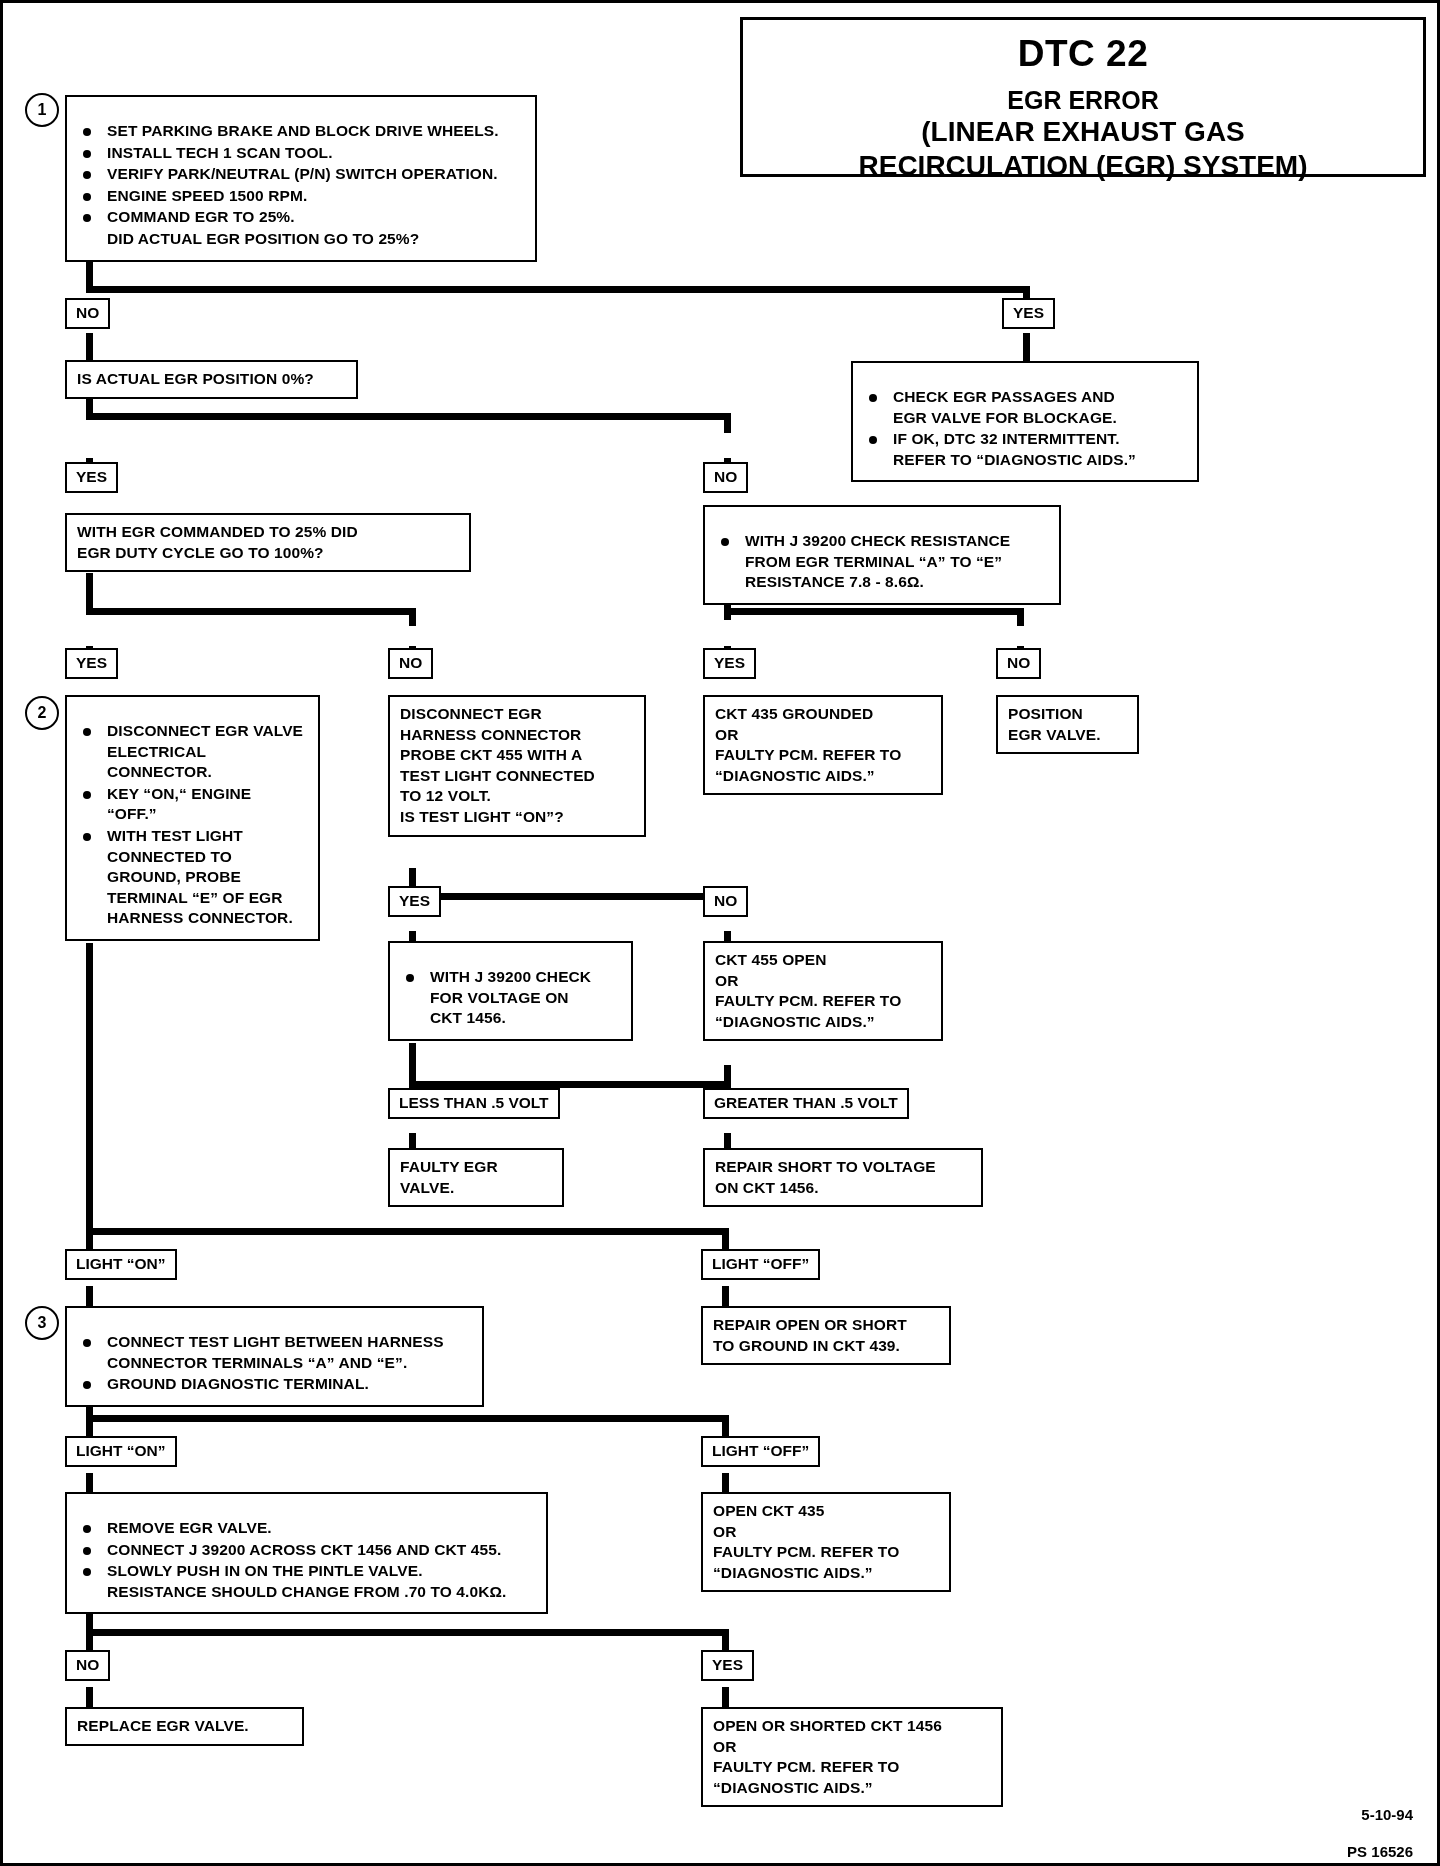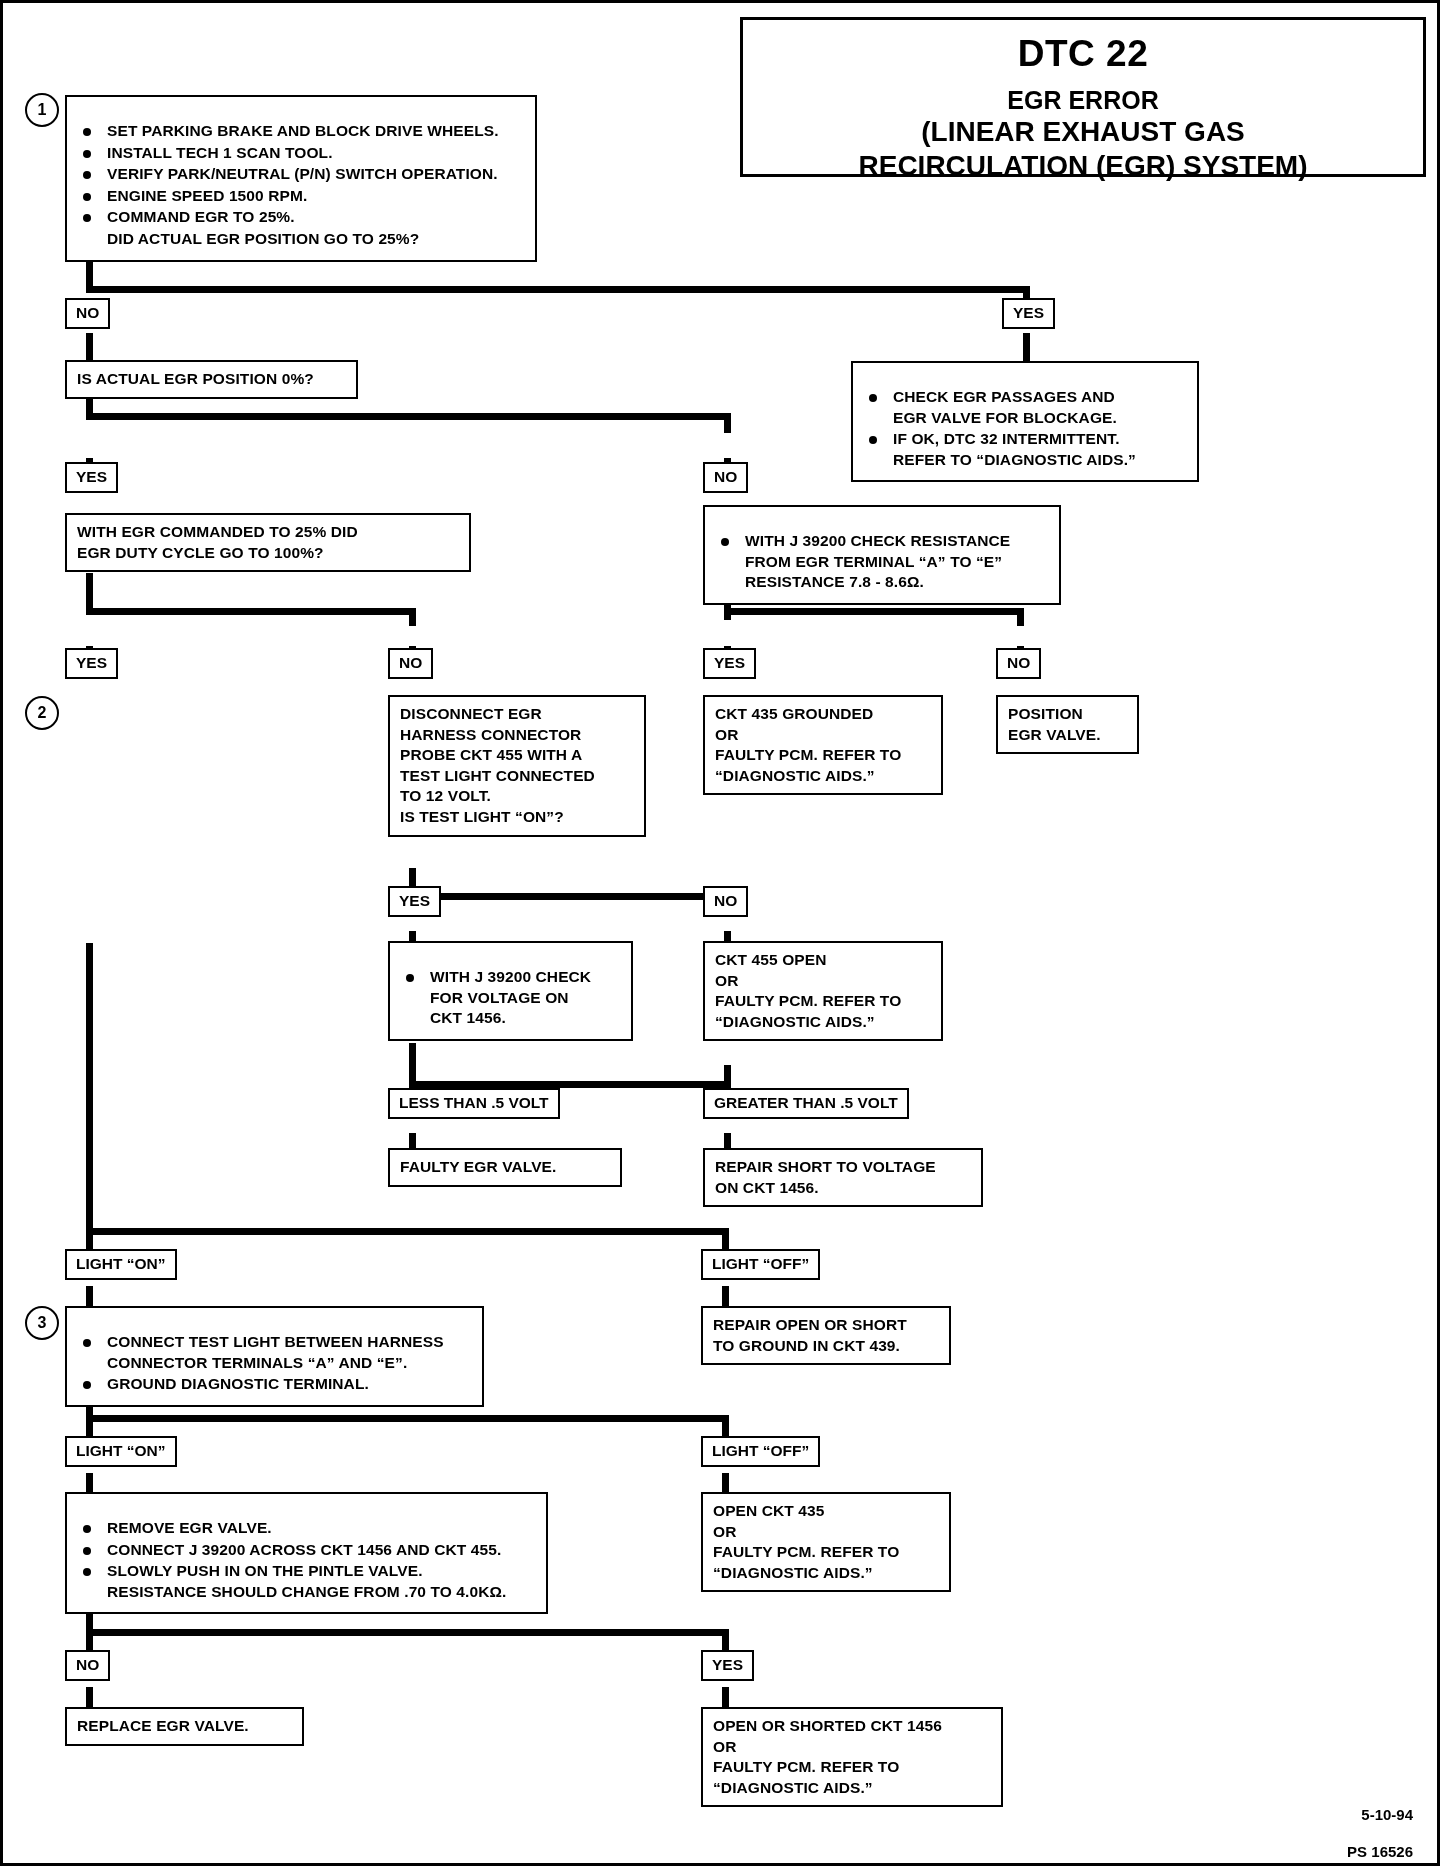--- a/index.html
+++ b/index.html
@@ -241,20 +241,34 @@
     </ul>
   </div>
 
   <div class="tag" style="left:62px; top:645px;">YES</div>
   <div class="tag" style="left:385px; top:645px;">NO</div>
   <div class="tag" style="left:700px; top:645px;">YES</div>
   <div class="tag" style="left:993px; top:645px;">NO</div>
 
   <div class="stepcircle" style="left:22px; top:693px;">2</div>
 
+  <div class="box" style="left:62px; top:692px; width:255px;">
+    <ul class="b">
+      <li class="bullet">DISCONNECT EGR VALVE
+ELECTRICAL
+CONNECTOR.</li>
+      <li class="bullet">KEY “ON,“ ENGINE
+“OFF.”</li>
+      <li class="bullet">WITH TEST LIGHT
+CONNECTED TO
+GROUND, PROBE
+TERMINAL “E” OF EGR
+HARNESS CONNECTOR.</li>
+    </ul>
+  </div>
 
   <div class="box plain" style="left:385px; top:692px; width:258px;">
     <div class="lines">DISCONNECT EGR
 HARNESS CONNECTOR
 PROBE CKT 455 WITH A
 TEST LIGHT CONNECTED
 TO 12 VOLT.
 IS TEST LIGHT “ON”?</div>
   </div>
 
@@ -284,21 +298,21 @@
   <div class="box plain" style="left:700px; top:938px; width:240px;">
     <div class="lines">CKT 455 OPEN
 OR
 FAULTY PCM.  REFER TO
 “DIAGNOSTIC AIDS.”</div>
   </div>
 
   <div class="tag" style="left:385px; top:1085px;">LESS THAN .5 VOLT</div>
   <div class="tag" style="left:700px; top:1085px;">GREATER THAN .5 VOLT</div>
 
-  <div class="box plain" style="left:385px; top:1145px; width:234px;">
+  <div class="box plain" style="left:385px; top:1145px; width:176px;">
     <div class="lines">FAULTY EGR VALVE.</div>
   </div>
 
   <div class="box plain" style="left:700px; top:1145px; width:280px;">
     <div class="lines">REPAIR SHORT TO VOLTAGE
 ON CKT 1456.</div>
   </div>
 
   <div class="tag" style="left:62px; top:1246px;">LIGHT “ON”</div>
   <div class="tag" style="left:698px; top:1246px;">LIGHT “OFF”</div>

